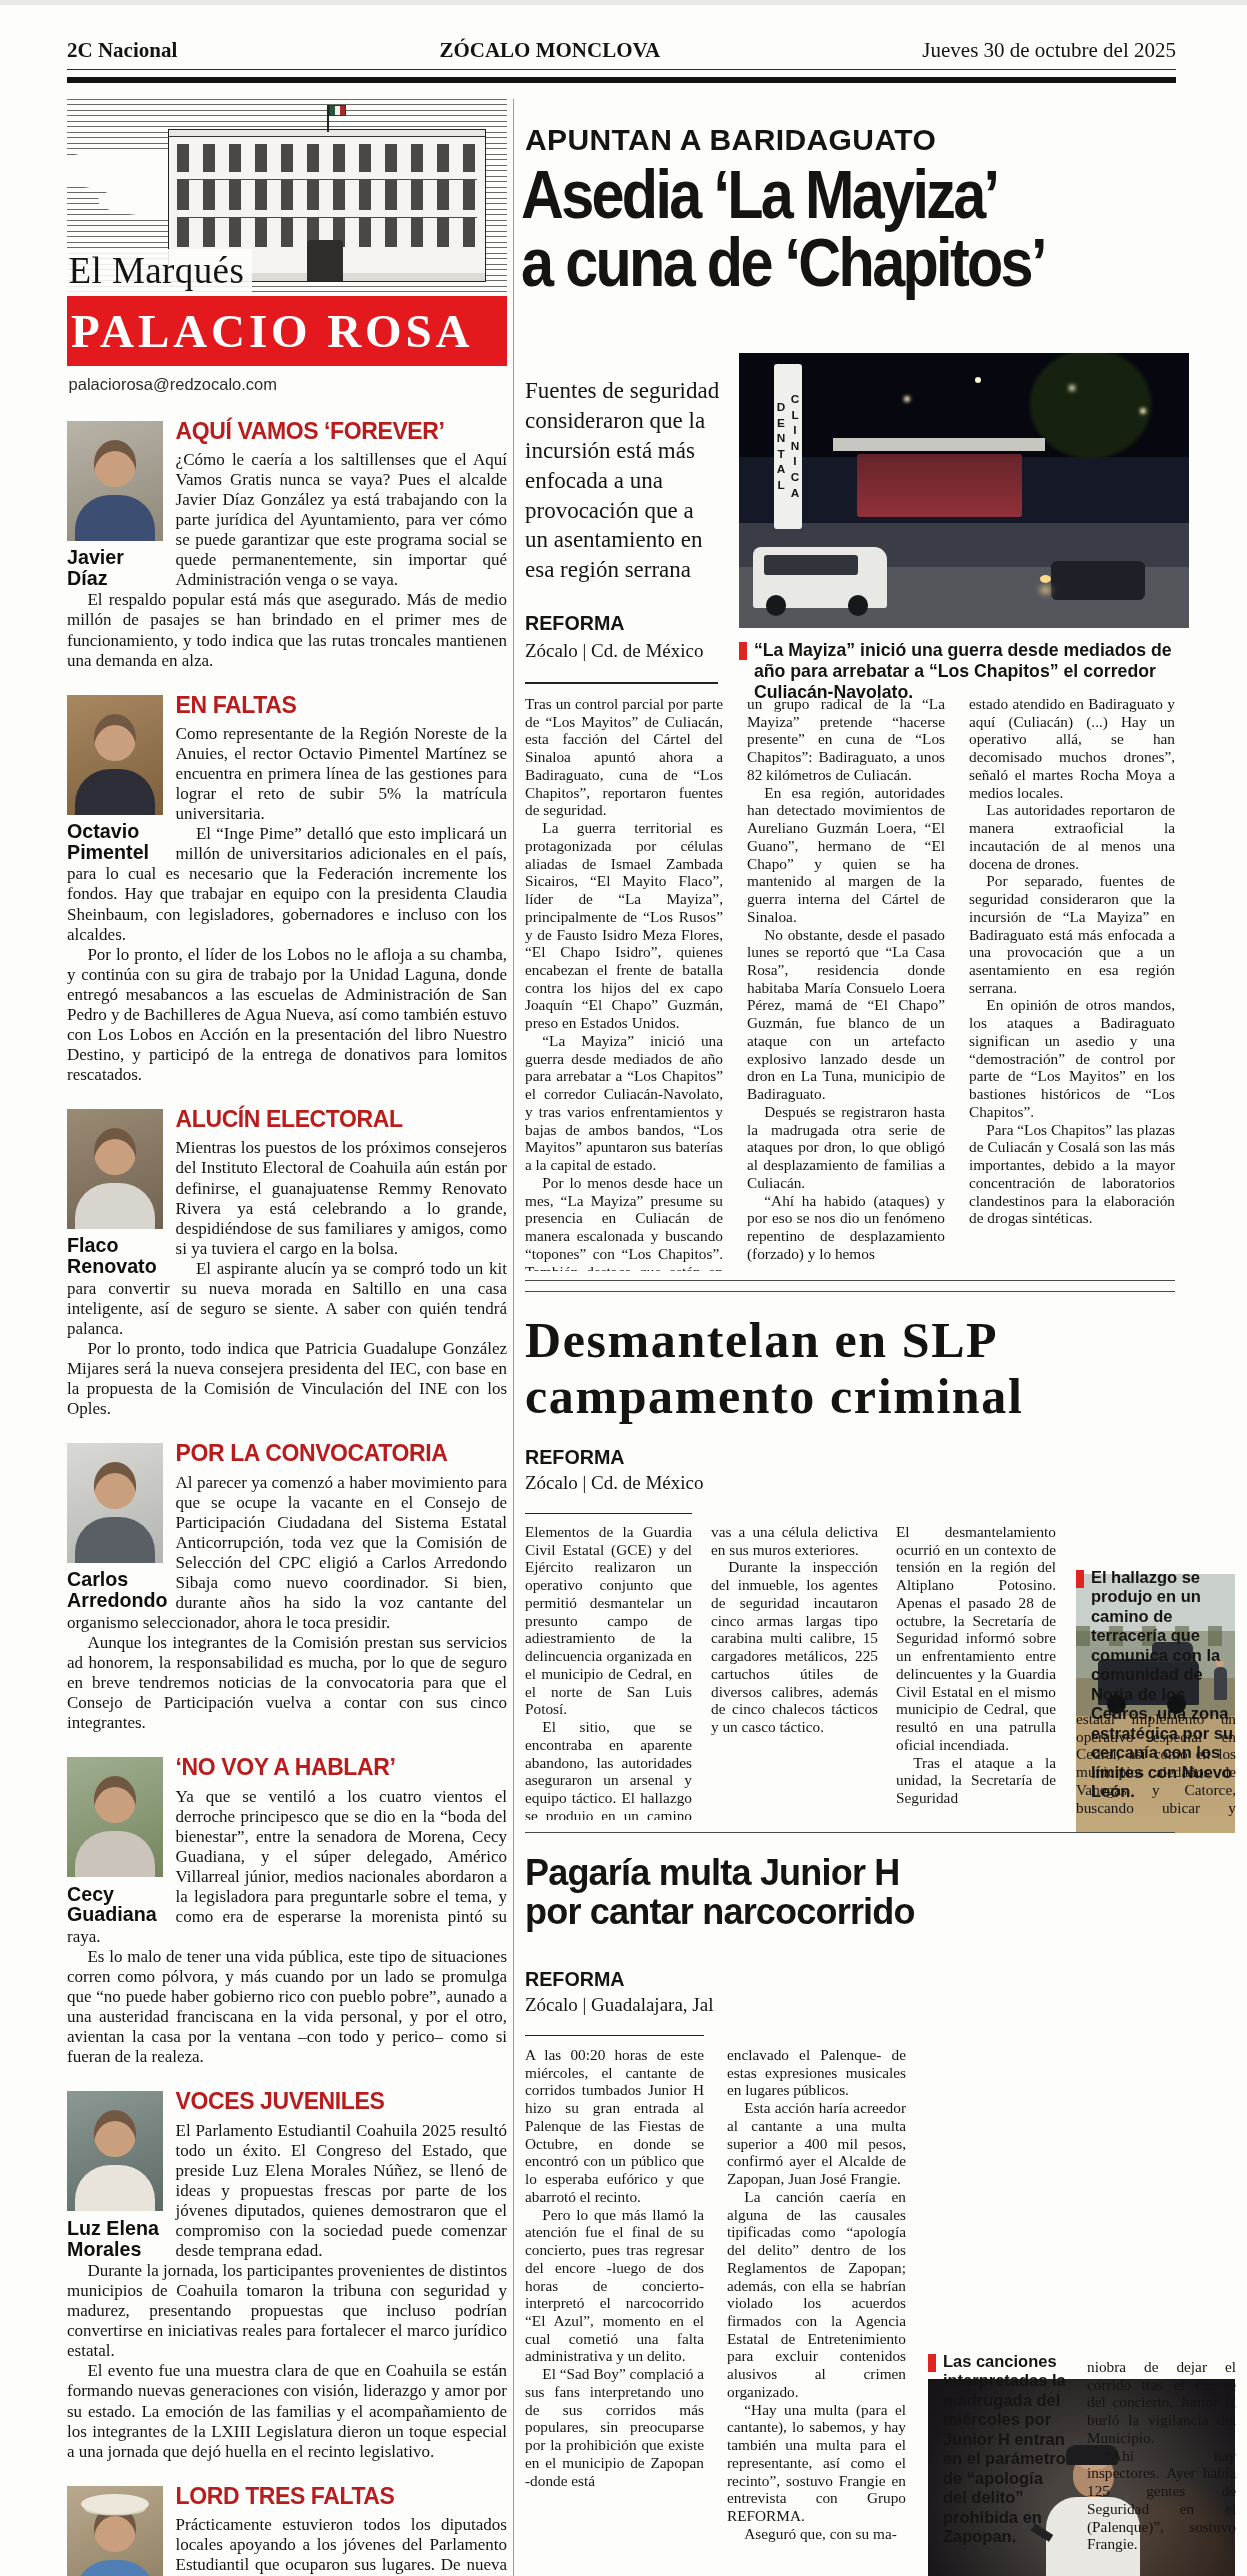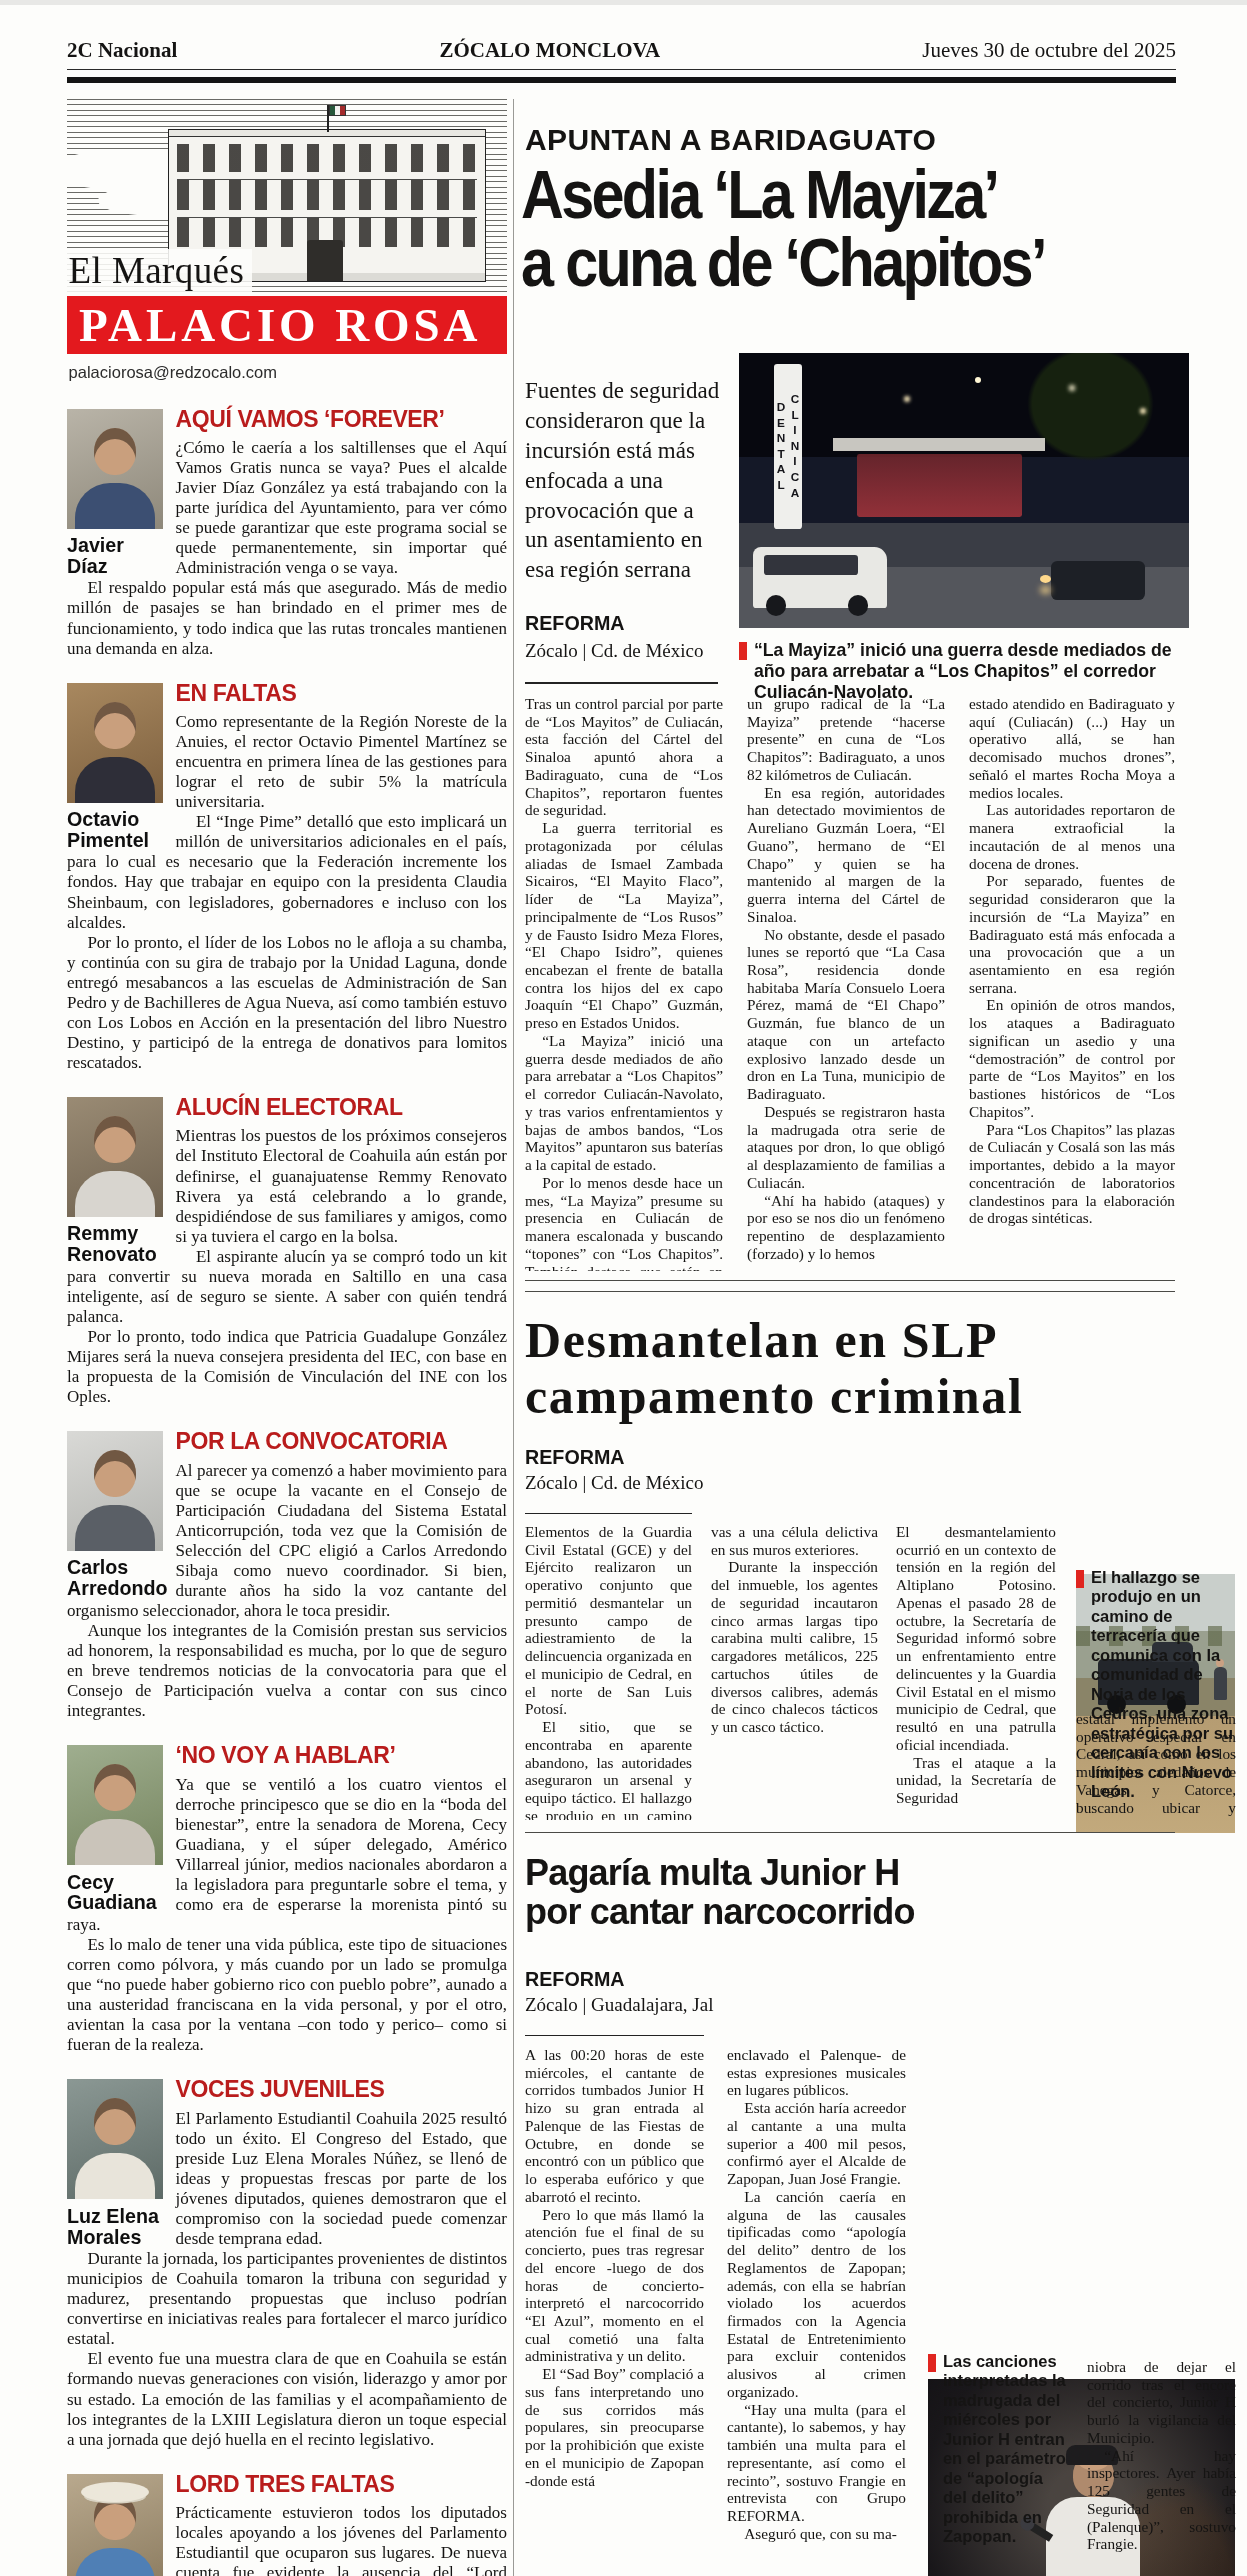--- a/index.html
+++ b/index.html
@@ -18,22 +18,22 @@
   .building{position:absolute;left:101px;top:30px;width:316px;height:151px;background:#f5f4f0;
             border:1.6px solid #222;box-shadow:inset 0 -7.9px 0 #dcdbd6;}
   .b-cornice{height:6.3px;border-bottom:1.6px solid #333;background:#e9e8e3;}
   .b-row{height:28px;margin:7px 7.9px 0;background:repeating-linear-gradient(90deg,#33312e 0 11.8px,transparent 11.8px 26px);opacity:.88;}
   .b-door{position:absolute;left:138px;bottom:0;width:36px;height:41px;background:#2f2d2a;border-radius:3.1px 3.1px 0 0;}
   .flagpole{position:absolute;left:50%;top:-25px;width:1.6px;height:27px;background:#222;}
   .flag{position:absolute;left:1.6px;top:0;width:15.7px;height:9.4px;
         background:linear-gradient(90deg,#27573a 0 33%,#f2f2ef 33% 66%,#a32a2a 66%);border:0.8px solid #333;}
   .marques{position:absolute;left:0;bottom:0;font-size:37px;background:rgba(253,253,251,.88);
            padding:0 7.9px 1.6px 1.6px;letter-spacing:0.4px;}
-  .redbanner{height:58px;background:#e3191e;color:#fff;display:flex;align-items:center;
-             font-weight:bold;font-size:47px;letter-spacing:3.9px;padding-left:12px;margin-top:1.6px;}
+  .redbanner{height:70px;background:#e3191e;color:#fff;display:flex;align-items:center;
+             font-weight:bold;font-size:47px;letter-spacing:3.9px;padding-left:4px;margin-top:1.6px;}
   .email{font-family:"Liberation Sans","DejaVu Sans",sans-serif;font-size:16.5px;color:#2c2c2c;margin:9.4px 0 23.6px 1.6px;}
   
   .col-section{display:flow-root;margin-bottom:21px;}
   .col-section h3{font-family:"Liberation Sans","DejaVu Sans",sans-serif;font-size:23px;margin:0 0 5.5px;
                   letter-spacing:-0.4px;color:#b91c1c;}
   .portrait{float:left;width:96px;margin:3.1px 12.6px 1.6px 0;}
   .photo{position:relative;width:96px;height:120px;overflow:hidden;
          background:linear-gradient(160deg,var(--bg1,#cfc9bd),var(--bg2,#a79f90));}
   .photo::before{content:"";position:absolute;left:27px;top:19px;width:42px;height:47px;
                  border-radius:50% 50% 47% 47%;background:#c99f7d;box-shadow:inset 0 11px 0 rgba(40,30,20,.55);}
@@ -158,21 +158,21 @@
       <div class="ptexts">
           <p class="bp">Como representante de la Región Noreste de la Anuies, el rector Octavio Pimentel Martínez se encuentra en primera línea de las gestiones para lograr el reto de subir 5% la matrícula universitaria.</p>
           <p class="bp">El “Inge Pime” detalló que esto implicará un millón de universitarios adicionales en el país, para lo cual es necesario que la Federación incremente los fondos. Hay que trabajar en equipo con la presidenta Claudia Sheinbaum, con legisladores, gobernadores e incluso con los alcaldes.</p>
           <p class="bp">Por lo pronto, el líder de los Lobos no le afloja a su chamba, y continúa con su gira de trabajo por la Unidad Laguna, donde entregó mesabancos a las escuelas de Administración de San Pedro y de Bachilleres de Agua Nueva, así como también estuvo con Los Lobos en Acción en la presentación del libro Nuestro Destino, y participó de la entrega de donativos para lomitos rescatados.</p>
         </div>
     </section>
 
     <section class="col-section">
       <div class="portrait">
         <div class="photo p-rr"></div>
-        <div class="pname">Remmy Renovato</div>
+        <div class="pname">Flaco Renovato</div>
       </div>
       <h3>ALUCÍN ELECTORAL</h3>
       <div class="ptexts">
           <p class="bp">Mientras los puestos de los próximos consejeros del Instituto Electoral de Coahuila aún están por definirse, el guanajuatense Remmy Renovato Rivera ya está celebrando a lo grande, despidiéndose de sus familiares y amigos, como si ya tuviera el cargo en la bolsa.</p>
           <p class="bp">El aspirante alucín ya se compró todo un kit para convertir su nueva morada en Saltillo en una casa inteligente, así de seguro se siente. A saber con quién tendrá palanca.</p>
           <p class="bp">Por lo pronto, todo indica que Patricia Guadalupe González Mijares será la nueva consejera presidenta del IEC, con base en la propuesta de la Comisión de Vinculación del INE con los Oples.</p>
         </div>
     </section>
 
     <section class="col-section">

